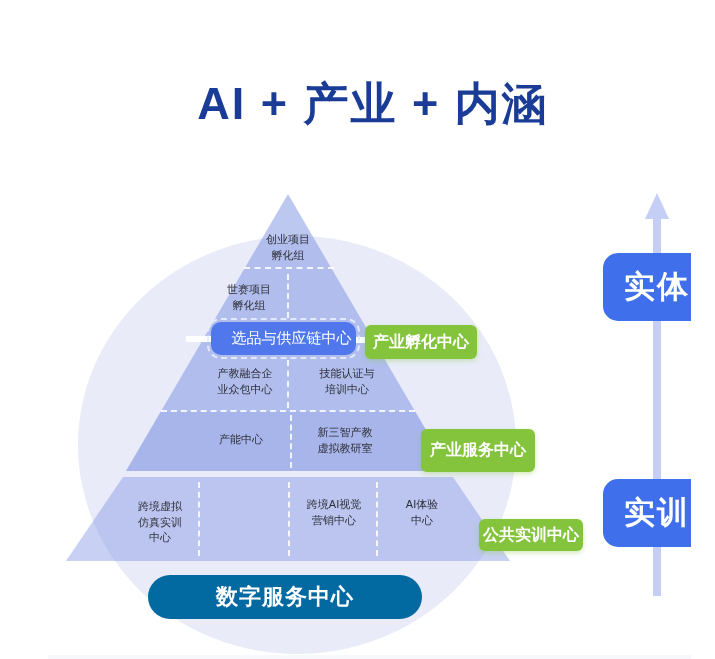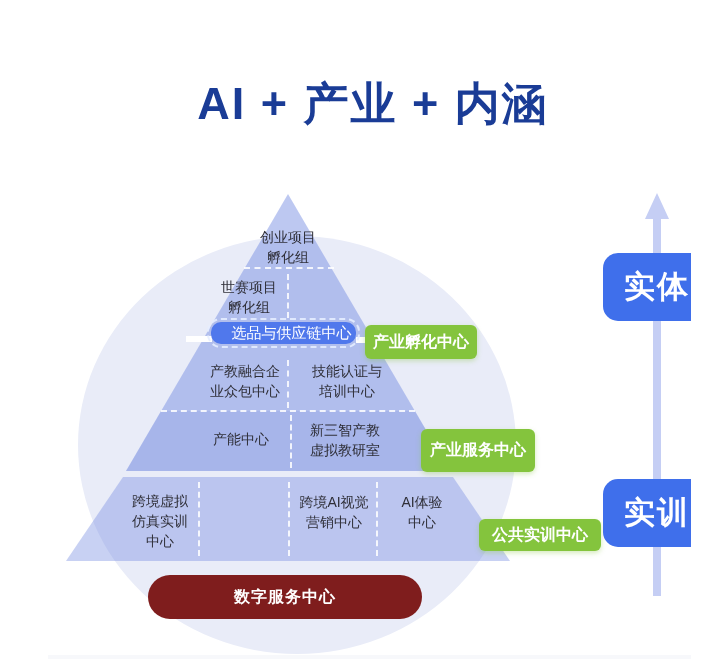--- a/index.html
+++ b/index.html
@@ -31,43 +31,43 @@
   .vdash.v4  { left:242px; top:367px; height:53px; }
   .vdash.v5a { left:150px; top:434px; height:74px; }
   .vdash.v5b { left:240px; top:434px; height:74px; }
   .vdash.v5c { left:328px; top:434px; height:74px; }
 
   .conn { position:absolute; background:#ffffff; height:6px; }
   .conn.left  { left:138px; top:288px; width:26px; }
   .conn.right { left:308px; top:289px; width:10px; }
 
   .ptext { position:absolute; transform:translate(-50%,-50%); text-align:center;
-           white-space:pre-line; font-size:14px; line-height:1.42; color:#2F2F38;
+           white-space:pre-line; font-size:11px; line-height:1.42; color:#2F2F38;
            font-weight:500; width:170px; }
   .t1  { left:240px; top:200px; }
   .t2a { left:201px; top:250px; }  .t2b { left:298px; top:250px; }
   .t3a { left:197px; top:334px; }  .t3b { left:299px; top:334px; }
   .t4a { left:193px; top:392px; }  .t4b { left:297px; top:393px; }
   .t5a { left:112px; top:474px; }  .t5b { left:196px; top:465px; }
   .t5c { left:286px; top:465px; }  .t5d { left:374px; top:465px; }
 
-  .supply-pill { position:absolute; left:163px; top:274px; width:145px; height:22px;
+  .supply-pill { position:absolute; left:163px; top:274px; width:145px; height:33px;
                  background:#5078EC; border-radius:10px; color:#fff; font-size:15px;
                  display:flex; align-items:center; justify-content:center;
                  outline:2px dashed rgba(230,238,255,0.9); outline-offset:2px;padding-left:16px; }
 
   .green-label { position:absolute; background:#84C43D; border-radius:6px; color:#fff;
                  font-size:16px; font-weight:700; display:flex; align-items:center;
                  justify-content:center; box-shadow:0 2px 5px rgba(132,196,61,0.35); }
   .g1 { left:317px; top:277px; width:112px; height:34px; }
   .g2 { left:373px; top:381px; width:114px; height:43px; }
-  .g3 { left:431px; top:471px; width:122px; height:32px; }
+  .g3 { left:431px; top:471px; width:104px; height:32px; }
 
   .digital-pill { position:absolute; left:100px; top:527px; width:274px; height:44px;
-                  background:#7f1d1d; border-radius:22px; color:#fff; font-size:16px;
+                  background:#0369a1; border-radius:22px; color:#fff; font-size:22px;
                   font-weight:700; letter-spacing:1px; display:flex; align-items:center;
                   justify-content:center; }
 
   .arrow-stem { position:absolute; left:605px; top:168px; width:8px; height:380px;
                 background:#C5CEF4; }
   .arrow-head { position:absolute; left:597px; top:145px; width:24px; height:26px;
                 background:#C5CEF4; clip-path:polygon(50% 0, 100% 100%, 0 100%); }
 
   .stage-box { position:absolute; left:555px; width:108px; height:68px; background:#3F6FEB;
                border-radius:15px; color:#fff; font-size:31px; font-weight:700;

